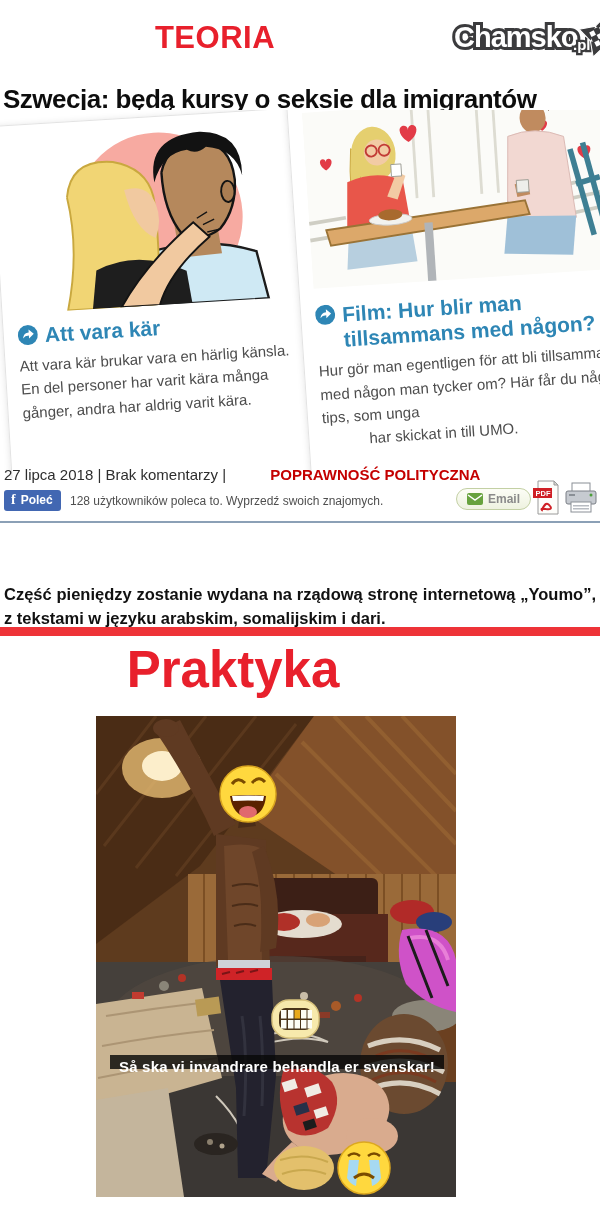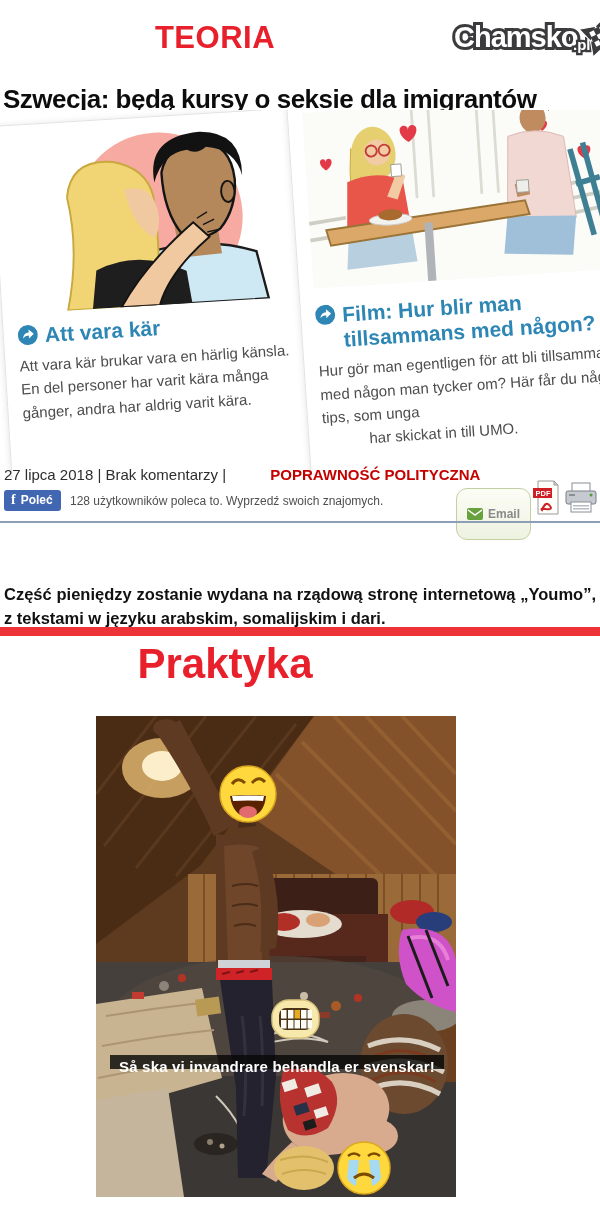--- a/index.html
+++ b/index.html
@@ -2,21 +2,21 @@
 <html><head>
 <meta charset="utf-8">
 <style>
   html,body{margin:0;padding:0;background:#ffffff;}
   #canvas{position:relative;width:600px;height:1217px;background:#fff;overflow:hidden;
           font-family:"Liberation Sans",sans-serif;}
   .abs{position:absolute;}
 
   .section-title{font-weight:bold;color:#e8202c;text-align:center;}
   .teoria{top:20px;left:0;width:430px;font-size:31px;letter-spacing:.5px;}
-  .praktyka{top:640px;left:0;width:450px;font-size:42px;}
+  .praktyka{top:640px;left:8px;width:450px;font-size:51px;}
 
   .logo{top:13px;left:428px;width:168px;height:48px;margin-left:24px;}
 
   .headline{top:67px;left:3px;width:596px;font-size:26px;font-weight:bold;color:#0d0d0d;
             letter-spacing:-0.5px;white-space:nowrap;}
 
   .collage{top:110px;left:0;width:600px;height:368px;overflow:hidden;background:#fff;}
   .card{position:absolute;background:#fff;border:1px solid #e3e3e3;
         box-shadow:2px 3px 8px rgba(0,0,0,.18);padding:6px 14px 10px 14px;box-sizing:border-box;}
   .card-left{left:-10px;top:16px;width:302px;height:380px;transform:rotate(-3.5deg);transform-origin:top left;}
@@ -31,21 +31,21 @@
   .meta .cat{color:#c40000;font-weight:bold;margin-left:40px;}
 
   .share{top:488px;left:4px;width:592px;height:30px;}
   .fb-btn{position:absolute;left:0;top:2px;display:inline-flex;align-items:center;gap:5px;
           background:#4267b2;color:#fff;font-size:12px;font-weight:bold;border-radius:3px;
           padding:3px 8px 4px 7px;}
   .fb-f{font-family:"Liberation Serif",serif;font-weight:bold;font-size:14px;line-height:12px;}
   .fb-caption{position:absolute;left:66px;top:6px;font-size:12px;color:#4f4f4f;}
   .email-btn{position:absolute;left:452px;top:0;display:inline-flex;align-items:center;gap:5px;
              border:1px solid #c3d0a4;background:linear-gradient(#fcfdf6,#eef2e0);
-             border-radius:11px;padding:18px 10px;color:#8a8a8a;font-weight:bold;font-size:12px;}
+             border-radius:11px;padding:3px 10px;color:#8a8a8a;font-weight:bold;font-size:12px;}
   .pdf-ic{position:absolute;left:528px;top:-8px;}
   .print-ic{position:absolute;left:560px;top:-6px;}
 
   .divider{top:521px;left:0;width:600px;height:2px;background:#8ba0b6;}
 
   .para{left:4px;width:592px;font-size:16.5px;font-weight:bold;color:#111;line-height:1.44;
         text-align:justify;margin:0;}
   .p1{top:532px;} .p2{top:583px;}
 
   .redbar{top:627px;left:0;width:600px;height:9px;background:#ee3338;}

